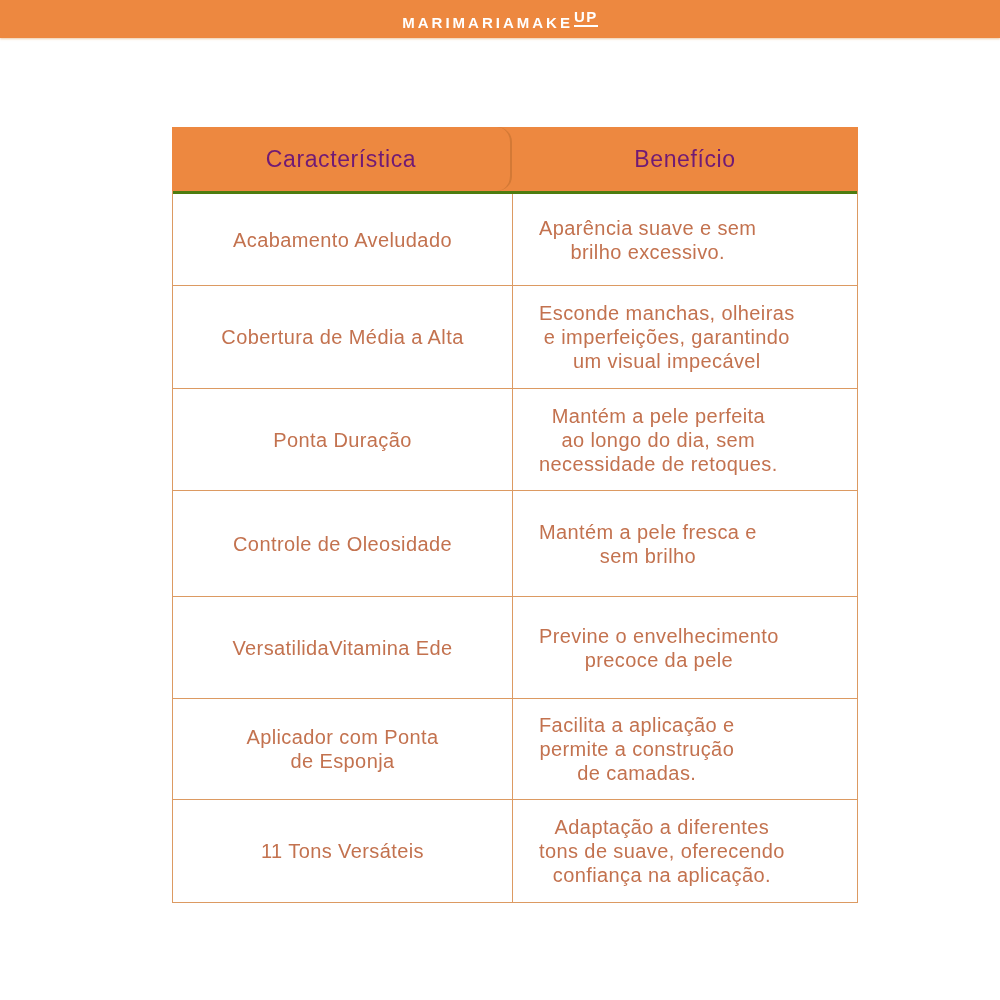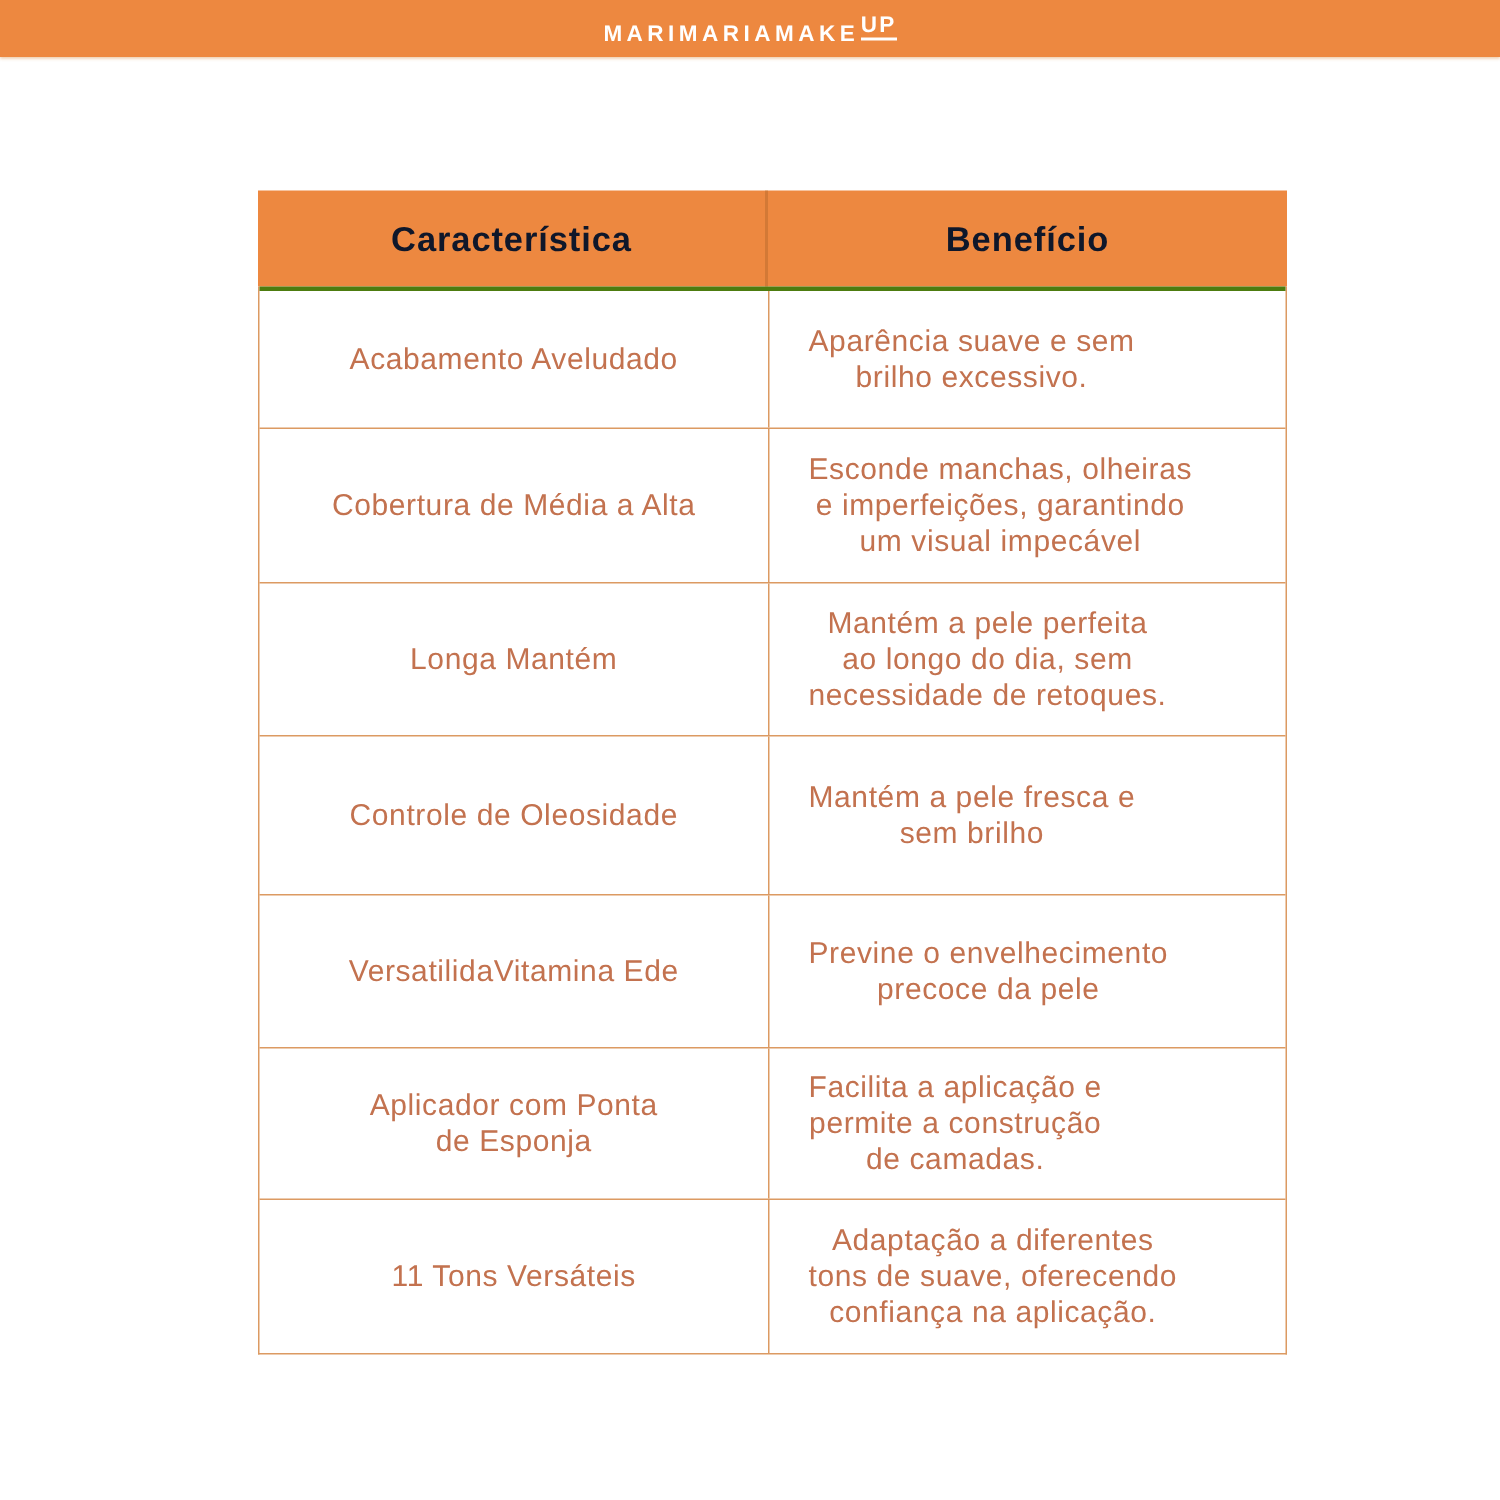--- a/index.html
+++ b/index.html
@@ -50,24 +50,25 @@
   }
   .thead {
     display: flex;
     height: 64px;
     background: #ED8840;
   }
   .thead .hcell {
     display: flex;
     align-items: center;
     justify-content: center;
-    color: #0f172a;
-    font-weight: 700;
+    color: #701a75;
+    font-weight: 400;
     font-size: 23px;
     letter-spacing: 0.6px;
+    border-radius: 15px;
   }
   .thead .hcell.feature {
     width: 340px;
     border-right: 2px solid rgba(190,110,45,0.55);
   }
   .thead .hcell.benefit { flex: 1; }
 
   .tbody {
     height: 712px;
     border: 1px solid #DC9A62;
@@ -126,21 +127,21 @@
     </div>
 
     <div class="trow" style="height:103px">
       <div class="cell feature">Cobertura de Média a Alta</div>
       <div class="cell benefit">Esconde manchas, olheiras
 e imperfeições, garantindo
 um visual impecável</div>
     </div>
 
     <div class="trow" style="height:102px">
-      <div class="cell feature">Longa Mantém</div>
+      <div class="cell feature">Ponta Duração</div>
       <div class="cell benefit">Mantém a pele perfeita
 ao longo do dia, sem
 necessidade de retoques.</div>
     </div>
 
     <div class="trow" style="height:106px">
       <div class="cell feature">Controle de Oleosidade</div>
       <div class="cell benefit">Mantém a pele fresca e
 sem brilho</div>
     </div>

